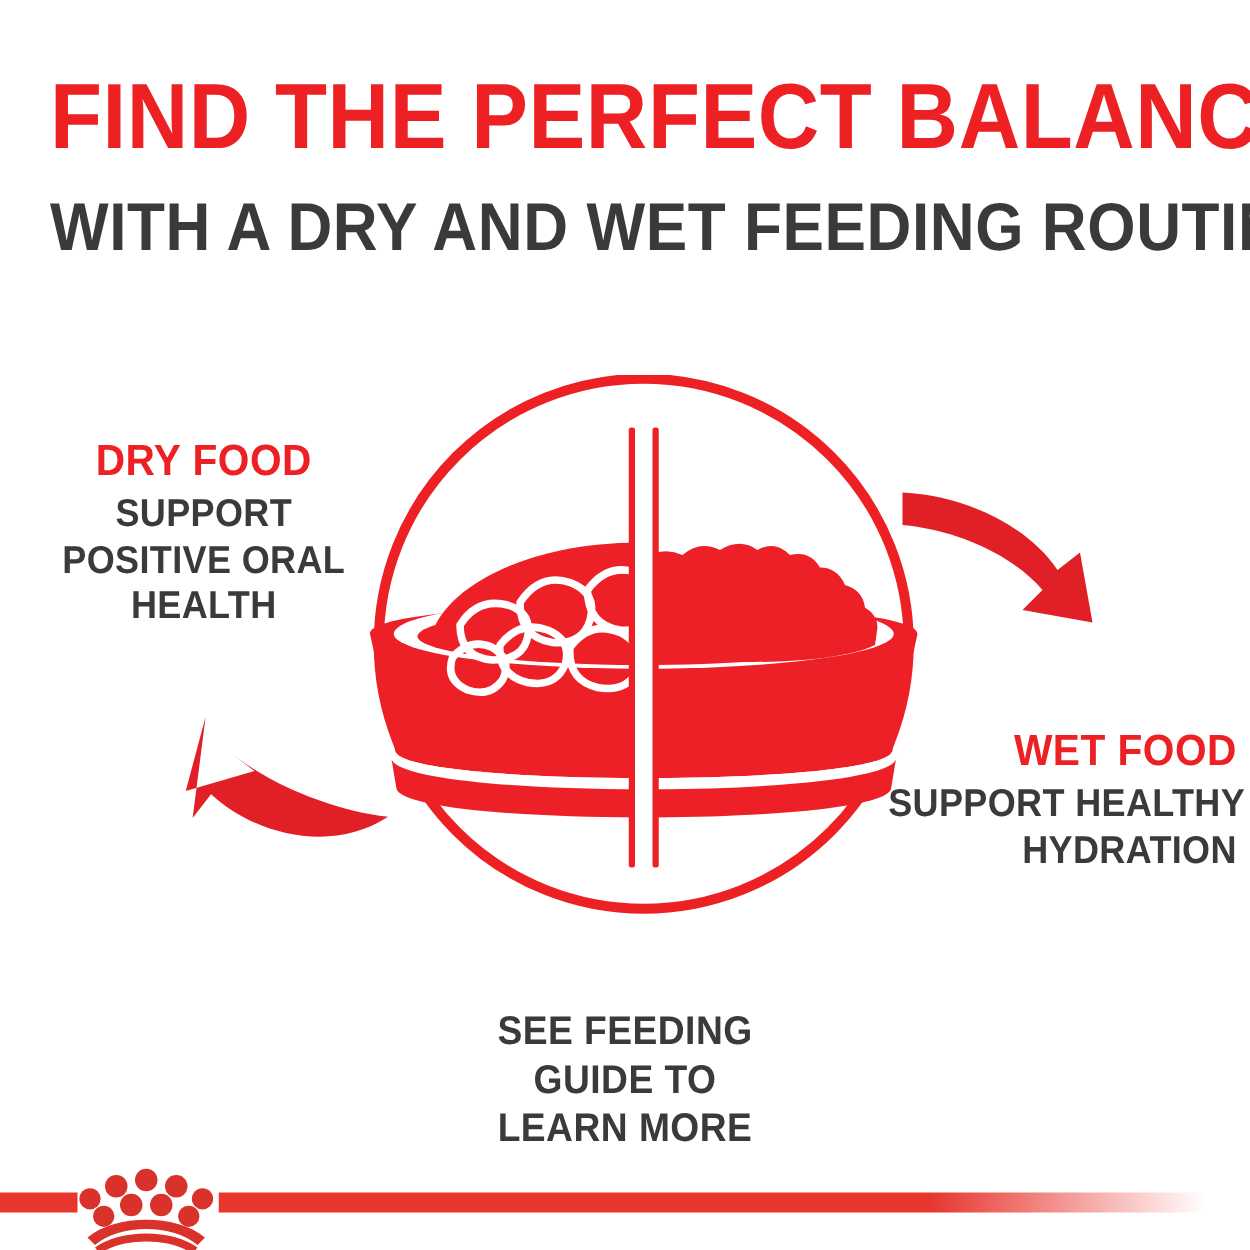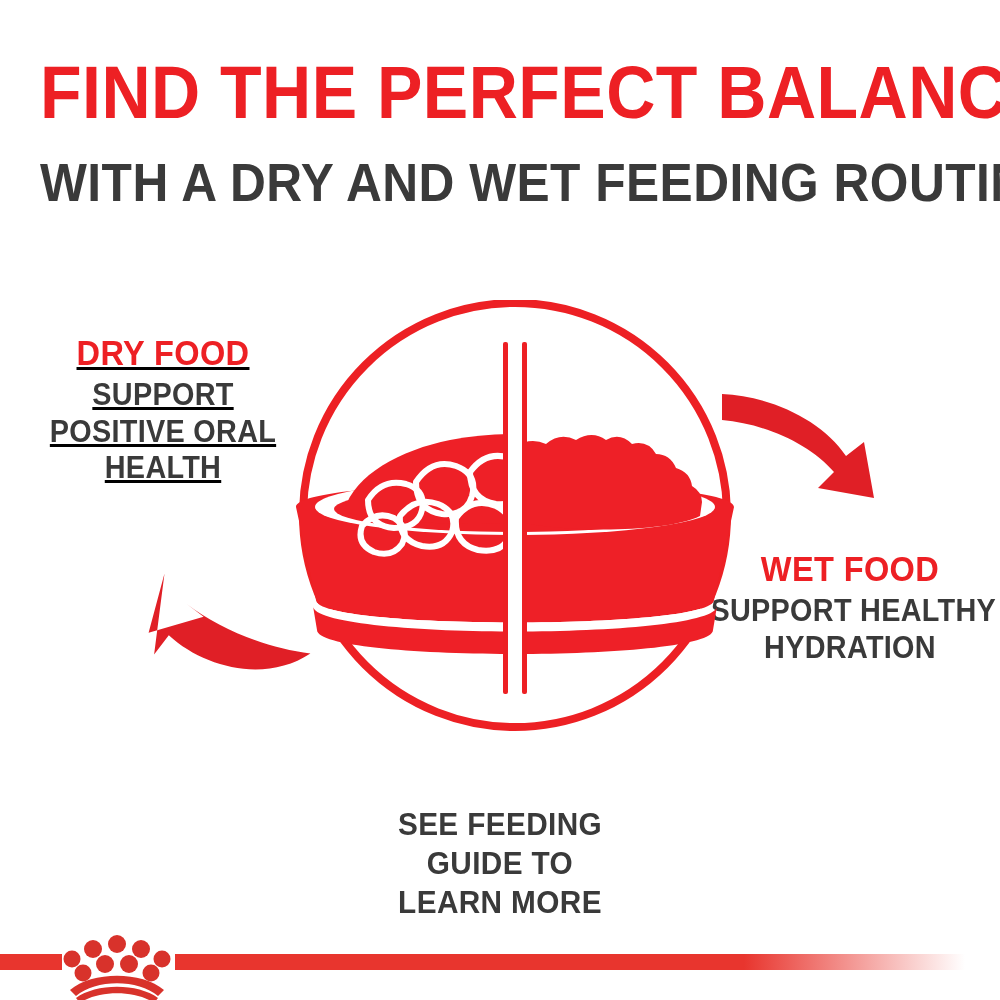--- a/index.html
+++ b/index.html
@@ -63,22 +63,22 @@
   }
   .side-body {
     color: #3A3A3A;
     font-size: 31px;
     letter-spacing: 0.3px;
     transform: scaleX(0.93);
     margin-top: 4px;
   }
   .side-body span { display: block; white-space: nowrap; }
 
-  #dry-block { left: 18px;  top: 332px; width: 290px; text-decoration: underline; }
-  #wet-block { left: 700px; top: 548px; width: 300px; }
+  #dry-block { left: 18px;  top: 348px; width: 290px; }
+  #wet-block { left: 700px; top: 580px; width: 300px; text-align: right; }
 
   
   #footer-caption {
     position: absolute;
     left: 305px;
     top: 805px;
     width: 390px;
     text-align: center;
     font-family: "Liberation Sans Narrow", "Liberation Sans", sans-serif;
     font-weight: bold;

